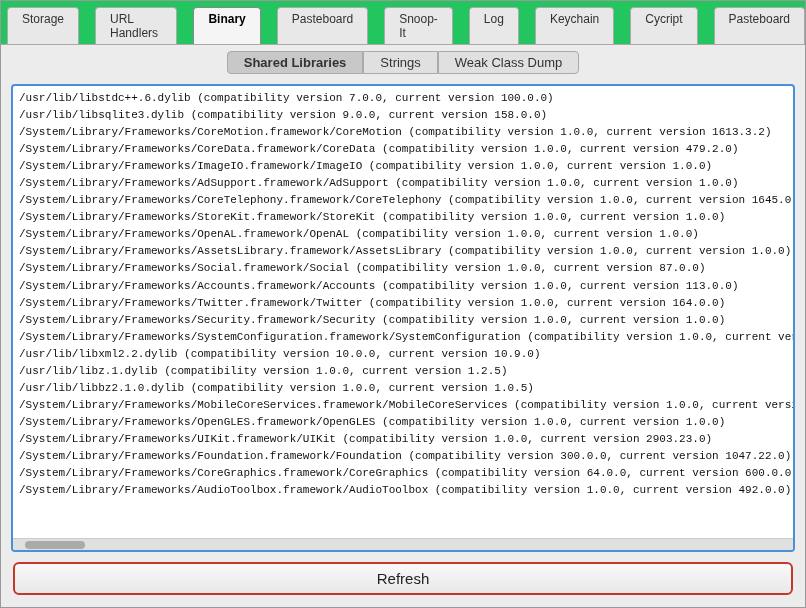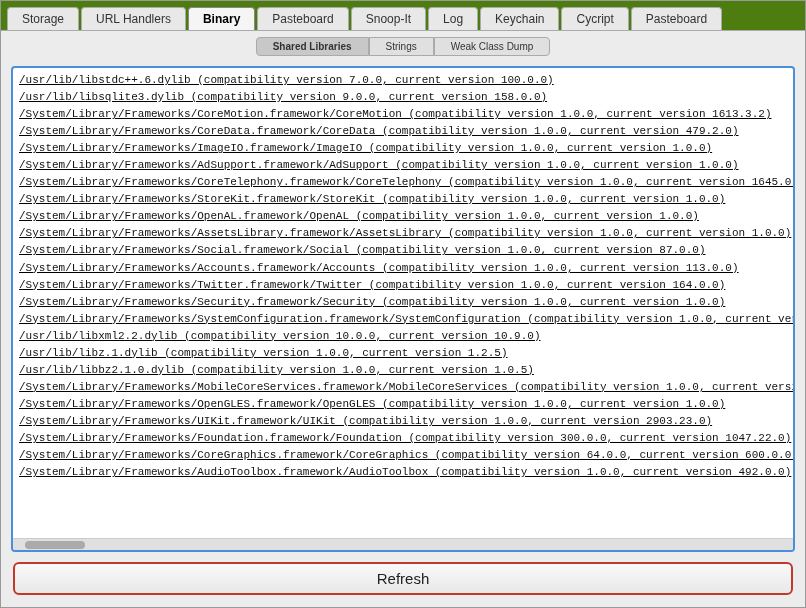--- a/index.html
+++ b/index.html
@@ -18,24 +18,24 @@
       background: #ececec;
       border: 1px solid #999;
       display: flex;
       flex-direction: column;
     }
 
     
     .top-tabs {
       display: flex;
       flex-direction: row;
-      background: #4d7c0f;
+      background: #22c55e;
       padding: 6px 0 0 6px;
       border-bottom: 1px solid #aaa;
-      gap: 2px;
+      gap: 16px;
     }
 
     .top-tab {
       padding: 4px 14px;
       border: 1px solid #aaa;
       border-bottom: none;
       border-radius: 4px 4px 0 0;
       background: #e8e8e8;
       cursor: pointer;
       font-size: 12px;
@@ -57,21 +57,21 @@
       padding: 6px 0 4px 0;
       background: #ececec;
       gap: 0;
     }
 
     .sub-tab {
       padding: 3px 16px;
       border: 1px solid #aaa;
       background: #e0e0e0;
       cursor: pointer;
-      font-size: 10px;
+      font-size: 13px;
       color: #333;
     }
 
     .sub-tab:first-child {
       border-radius: 4px 0 0 4px;
     }
 
     .sub-tab:last-child {
       border-radius: 0 4px 4px 0;
     }
@@ -82,21 +82,20 @@
     }
 
     
     .content {
       flex: 1;
       display: flex;
       flex-direction: column;
       padding: 6px 10px;
       gap: 6px;
       overflow: hidden;
-      text-decoration: underline;
     }
 
     
     .library-list-container {
       flex: 1;
       border: 2px solid #4a90d9;
       border-radius: 4px;
       background: #fff;
       overflow: hidden;
       display: flex;

